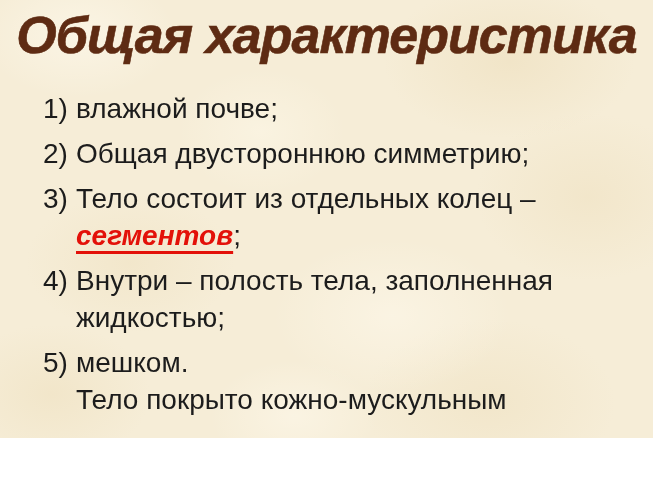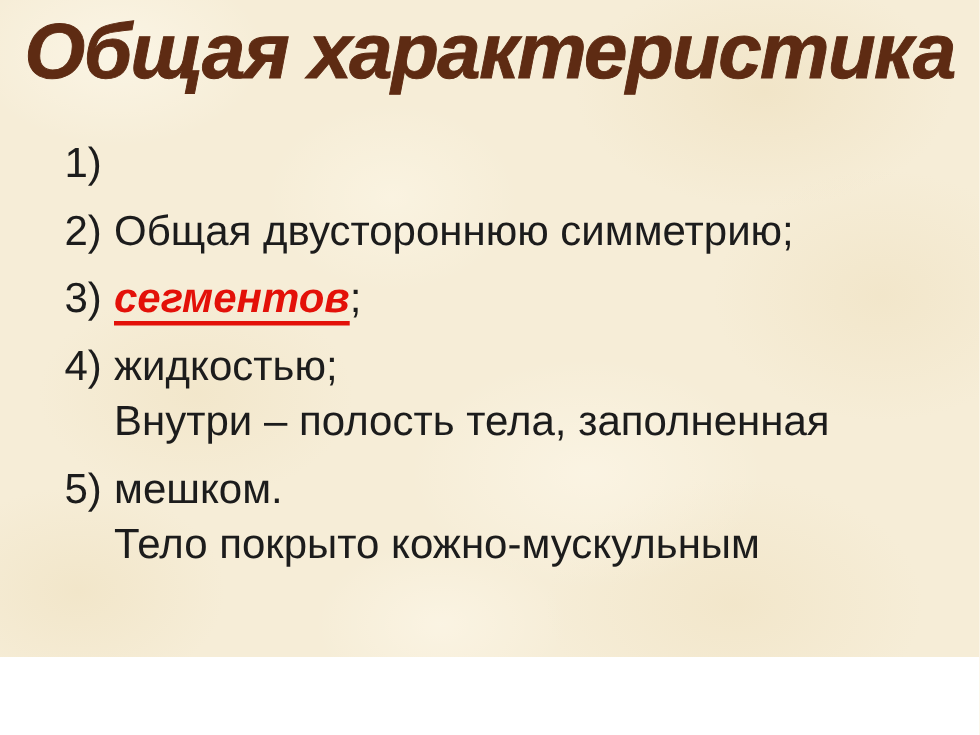--- a/index.html
+++ b/index.html
@@ -81,42 +81,44 @@
 
 <div class="slide">
 
   <h1 class="title">Общая характеристика</h1>
 
   <ol class="list">
 
     <li class="item">
       <span class="num">1)</span>
       <span class="txt">
+        <span class="line">влажной почве;</span>
       </span>
     </li>
 
     <li class="item">
       <span class="num">2)</span>
       <span class="txt">
         <span class="line">Общая двустороннюю симметрию;</span>
       </span>
     </li>
 
     <li class="item">
       <span class="num">3)</span>
       <span class="txt">
+        <span class="line">Тело состоит из отдельных колец –</span>
         <span class="line"><span class="hl">сегментов</span><span>;</span></span>
       </span>
     </li>
 
     <li class="item">
       <span class="num">4)</span>
       <span class="txt">
+        <span class="line">Внутри – полость тела, заполненная</span>
         <span class="line">жидкостью;</span>
-        <span class="line">Внутри – полость тела, заполненная</span>
       </span>
     </li>
 
     <li class="item">
       <span class="num">5)</span>
       <span class="txt">
         <span class="line">мешком.</span>
         <span class="line">Тело покрыто кожно-мускульным</span>
       </span>
     </li>

